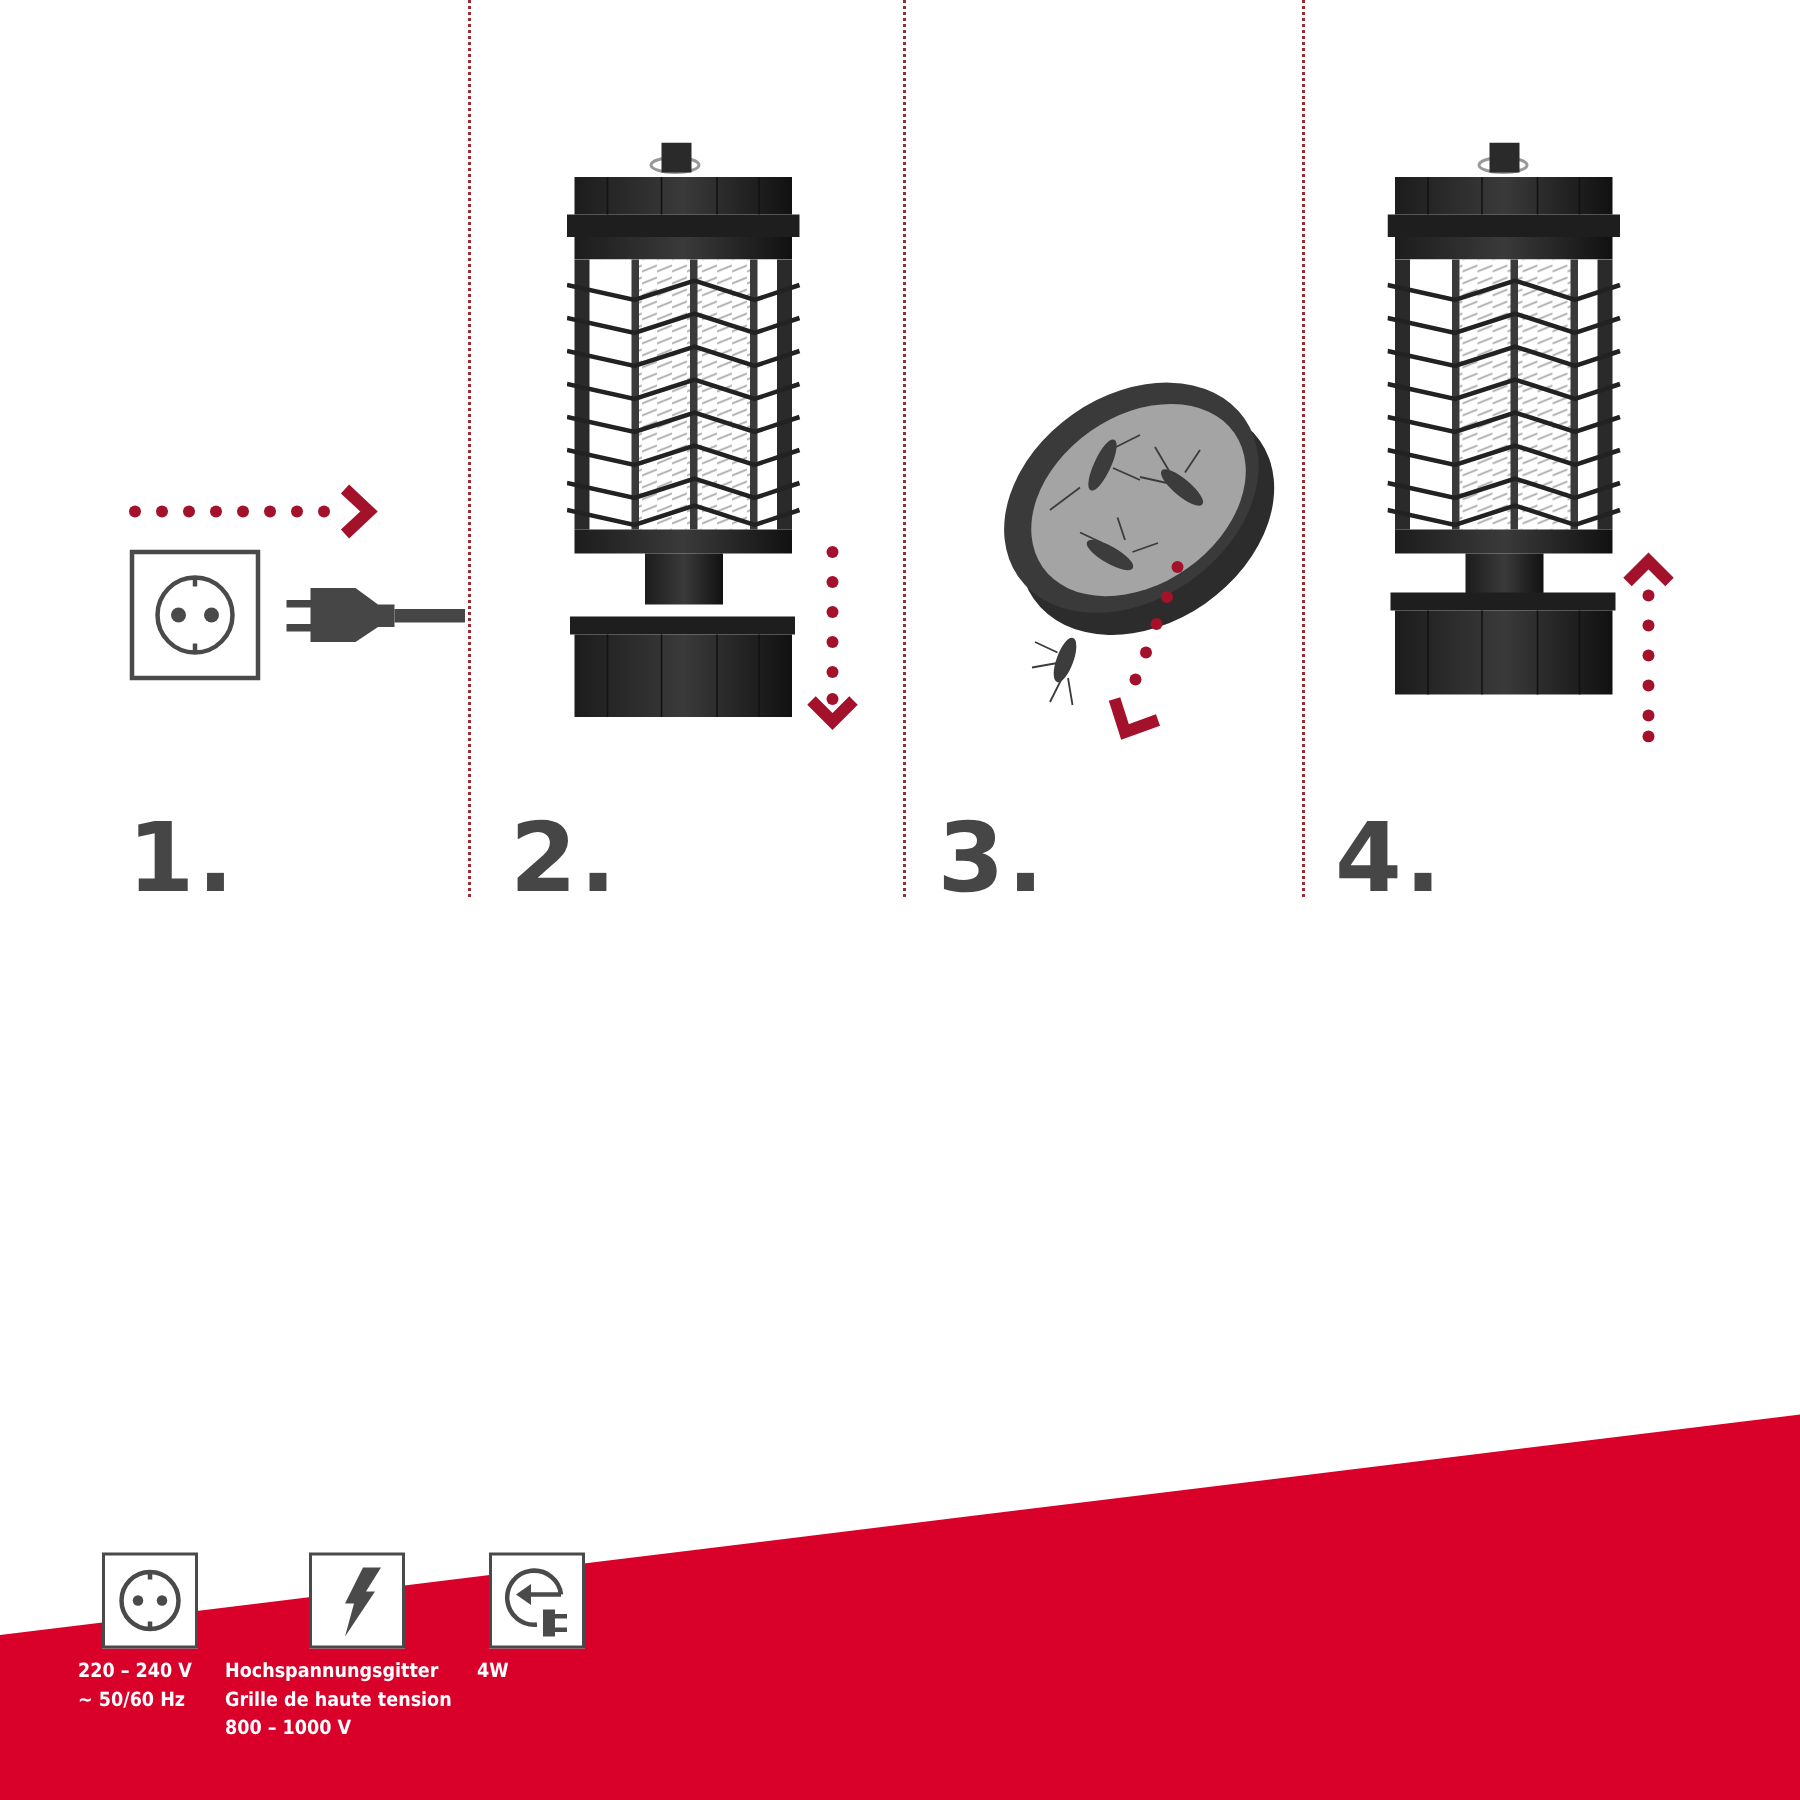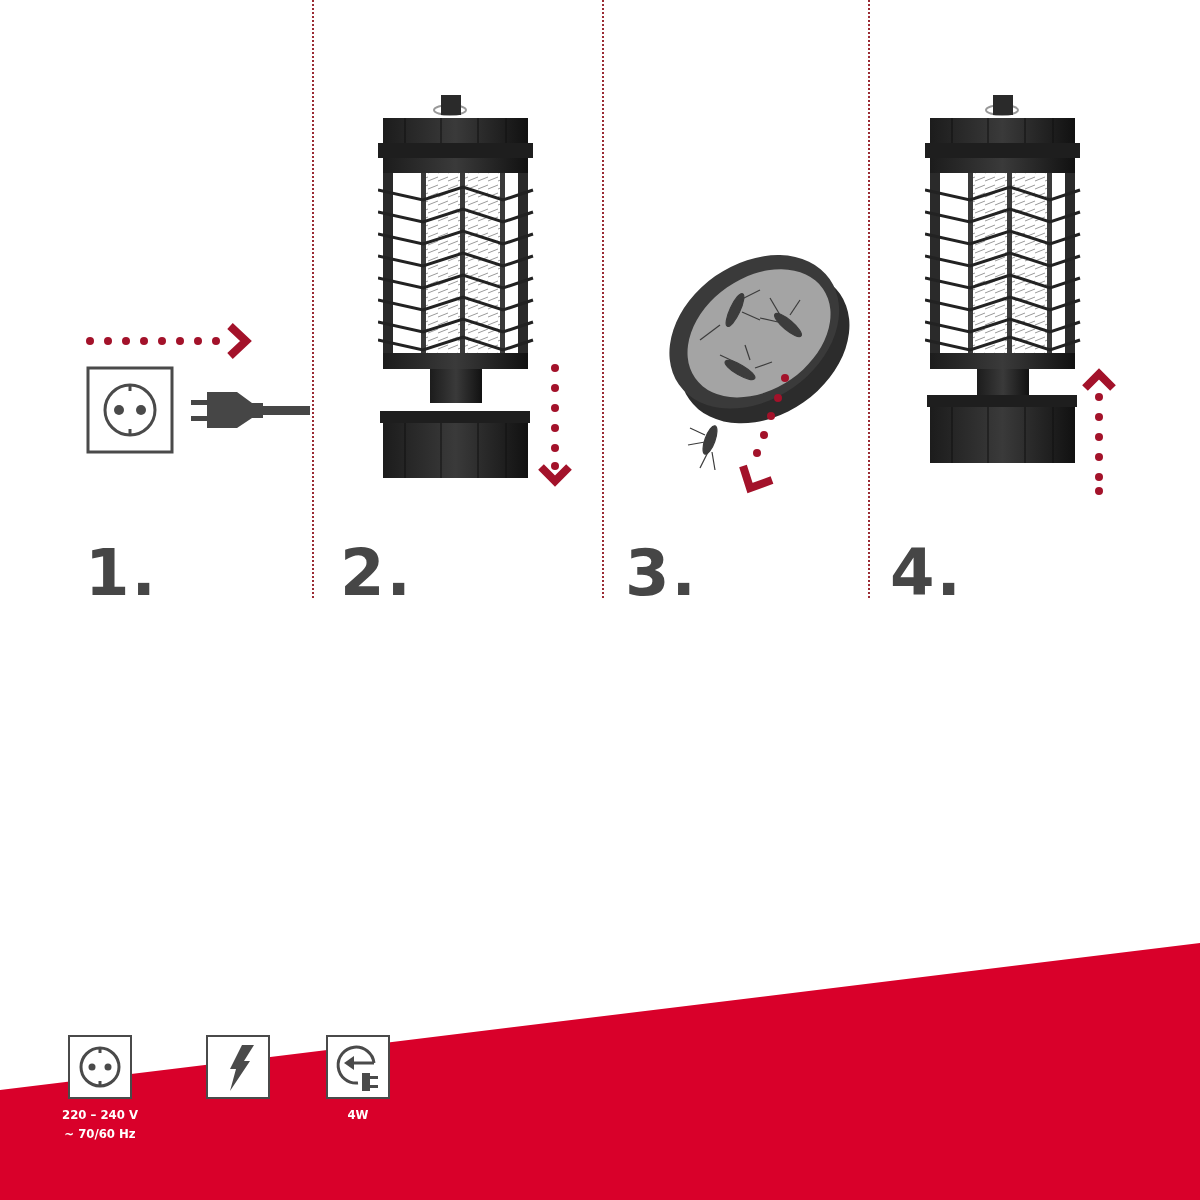--- a/index.html
+++ b/index.html
@@ -1,21 +1,21 @@
 <!DOCTYPE html>
 <html><head>
 <meta charset="utf-8">
 <style>
   html, body { margin:0; padding:0; }
   body { width:1200px; height:1200px; position:relative; overflow:hidden; background:#ffffff; font-family:"DejaVu Sans", sans-serif; }
   .abs { position:absolute; }
   .divider { position:absolute; top:0; height:598px; width:0; border-left:2px dotted #9a2b34; }
   .step-num { position:absolute; top:538px; font-family:"DejaVu Sans", sans-serif; font-weight:bold; font-size:64px; line-height:70px; color:#464646; letter-spacing:2px; }
   .band { position:absolute; left:0; top:0; width:1200px; height:1200px; }
-  .spec { position:absolute; top:1035px; text-align:center; }
+  .spec { position:absolute; top:1035px; }
   .spec-box { width:64px; height:64px; background:#fff; border:2px solid #4a4a4a; margin:0 auto; box-sizing:border-box; position:relative; }
   .spec-text { color:#fff; font-family:"DejaVu Sans Condensed","DejaVu Sans", sans-serif; font-weight:bold; font-size:13px; line-height:19px; margin-top:6px; white-space:nowrap; }
   svg { display:block; }
 </style>
 </head>
 <body>
 
 <svg class="band" width="1200" height="1200" viewBox="0 0 1200 1200">
   <polygon points="0,1090 1200,943 1200,1200 0,1200" fill="#d9002a"></polygon>
 </svg>
@@ -234,29 +234,34 @@
     <svg width="60" height="60" viewBox="0 0 60 60">
       <circle cx="30" cy="30" r="19" fill="none" stroke="#4a4a4a" stroke-width="3"></circle>
       <line x1="30" y1="11" x2="30" y2="16" stroke="#4a4a4a" stroke-width="3"></line>
       <line x1="30" y1="44" x2="30" y2="49" stroke="#4a4a4a" stroke-width="3"></line>
       <circle cx="22" cy="30" r="3.5" fill="#4a4a4a"></circle>
         <circle cx="38" cy="30" r="3.5" fill="#4a4a4a"></circle>
     </svg>
   </div>
   <div class="spec-text">
     <div>220 – 240 V</div>
-    <div>~ 70/60 Hz</div>
+    <div>~ 50/60 Hz</div>
   </div>
 </div>
 
 <div class="spec" style="left:150px;width:175px;">
   <div class="spec-box">
     <svg width="60" height="60" viewBox="0 0 60 60">
       <polygon points="34,8 46,8 36,24 42,24 22,54 28,32 22,32" fill="#4a4a4a"></polygon>
     </svg>
+  </div>
+  <div class="spec-text">
+    <div>Hochspannungsgitter</div>
+    <div>Grille de haute tension</div>
+    <div>800 – 1000 V</div>
   </div>
 </div>
 
 <div class="spec" style="left:318px;width:80px;">
   <div class="spec-box">
     <svg width="60" height="60" viewBox="0 0 60 60">
       <path d="M46,26 A18,18 0 1 0 30,46" fill="none" stroke="#4a4a4a" stroke-width="3"></path>
       <line x1="46" y1="26" x2="22" y2="26" stroke="#4a4a4a" stroke-width="3"></line>
       <polygon points="16,26 26,19 26,33" fill="#4a4a4a"></polygon>
       <polygon points="34,36 42,36 42,54 34,54" fill="#4a4a4a"></polygon>

